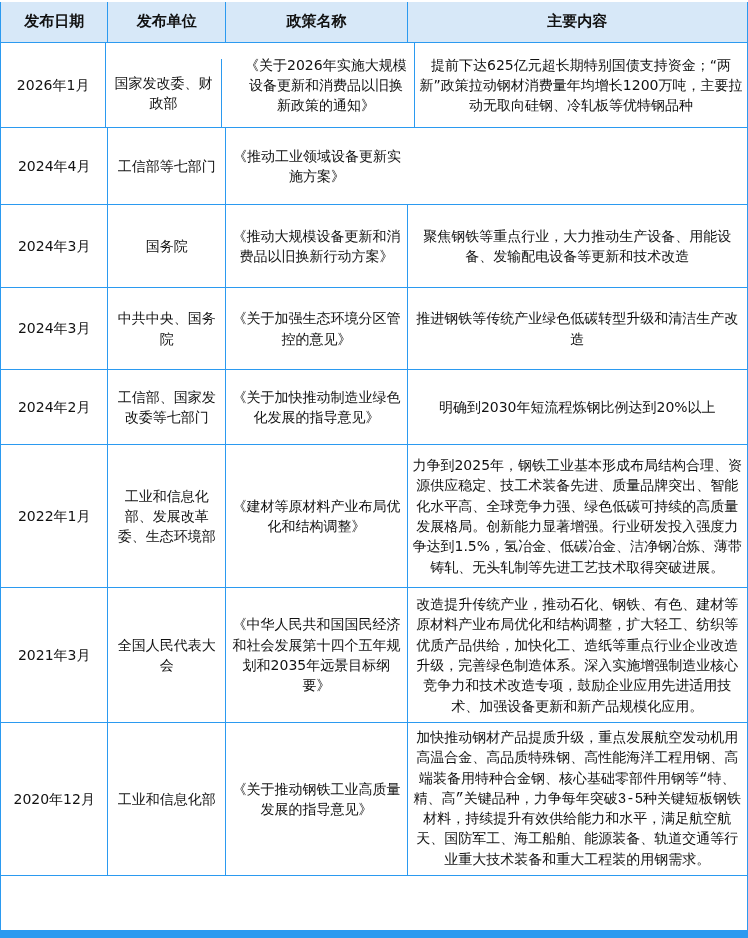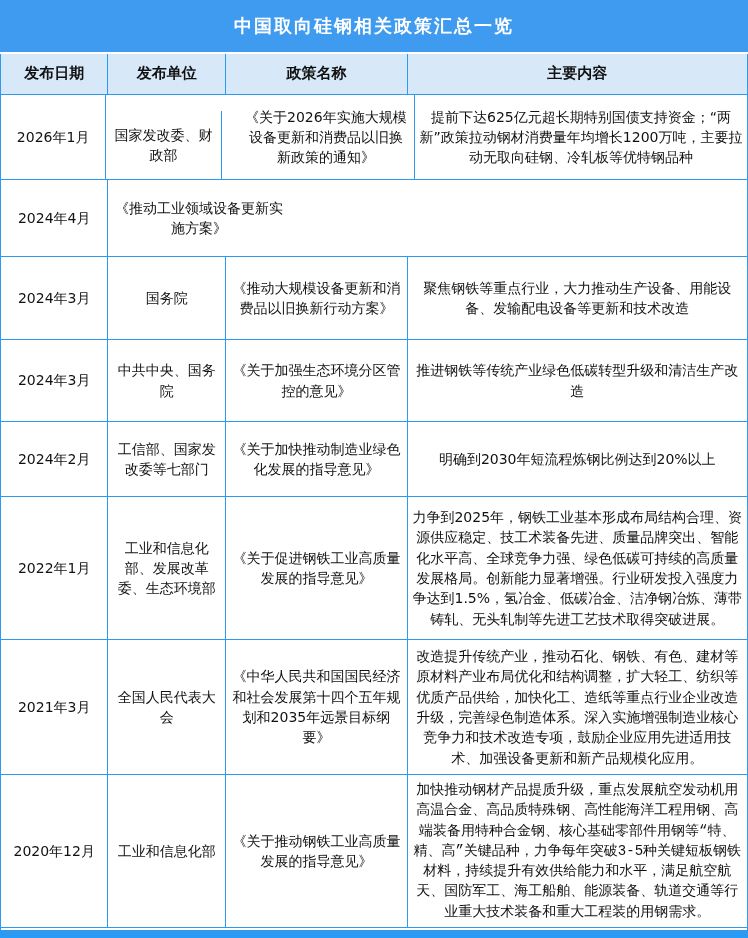--- a/index.html
+++ b/index.html
@@ -55,40 +55,38 @@
   }
   .cell.content{padding:0 4px;}
   .footer-bar{
     height:8px;flex:0 0 8px;background:var(--grid);
   }
 </style>
 </head>
 <body>
 
 <div class="page">
-  <div class="title-bar">
-    <span>中国取向硅钢相关政策汇总一览</span>
-  </div>
   <div class="title-gap"></div>
   <div class="tbl">
     <div class="row thead" id="thead">
         <div class="cell th" style="width: 14.4%;">发布日期</div>
         <div class="cell th" style="width: 15.8%;">发布单位</div>
         <div class="cell th" style="width: 24.3%;">政策名称</div>
         <div class="cell th" style="width: 45.5%;">主要内容</div>
       </div>
     <div id="tbody">
         <div class="row" style="min-height: 85px;">
           <div class="cell date" style="width: 14.4%;">2026年1月</div>
           <div class="cell agency" style="width: 15.8%; margin-top: 16px;">国家发改委、财政部</div>
           <div class="cell policy" style="width: 24.3%; margin-left: 16px;">《关于2026年实施大规模设备更新和消费品以旧换新政策的通知》</div>
           <div class="cell content" style="width: 45.5%;">提前下达625亿元超长期特别国债支持资金；“两新”政策拉动钢材消费量年均增长1200万吨，主要拉动无取向硅钢、冷轧板等优特钢品种</div>
         </div>
         <div class="row" style="min-height: 77px;">
           <div class="cell date" style="width: 14.4%;">2024年4月</div>
+          <div class="cell agency" style="width: 15.8%;">工信部等七部门</div>
           <div class="cell policy" style="width: 24.3%;">《推动工业领域设备更新实施方案》</div>
         </div>
         <div class="row" style="min-height: 83px;">
           <div class="cell date" style="width: 14.4%;">2024年3月</div>
           <div class="cell agency" style="width: 15.8%;">国务院</div>
           <div class="cell policy" style="width: 24.3%;">《推动大规模设备更新和消费品以旧换新行动方案》</div>
           <div class="cell content" style="width: 45.5%;">聚焦钢铁等重点行业，大力推动生产设备、用能设备、发输配电设备等更新和技术改造</div>
         </div>
         <div class="row" style="min-height: 82px;">
           <div class="cell date" style="width: 14.4%;">2024年3月</div>
@@ -98,21 +96,21 @@
         </div>
         <div class="row" style="min-height: 75px;">
           <div class="cell date" style="width: 14.4%;">2024年2月</div>
           <div class="cell agency" style="width: 15.8%;">工信部、国家发改委等七部门</div>
           <div class="cell policy" style="width: 24.3%;">《关于加快推动制造业绿色化发展的指导意见》</div>
           <div class="cell content" style="width: 45.5%;">明确到2030年短流程炼钢比例达到20%以上</div>
         </div>
         <div class="row" style="min-height: 143px;">
           <div class="cell date" style="width: 14.4%;">2022年1月</div>
           <div class="cell agency" style="width: 15.8%;">工业和信息化部、发展改革委、生态环境部</div>
-          <div class="cell policy" style="width: 24.3%;">《关于促进钢铁工业高质量发展的指导意见》</div>
+          <div class="cell policy" style="width: 24.3%;">《建材等原材料产业布局优化和结构调整》</div>
           <div class="cell content" style="width: 45.5%;">力争到2025年，钢铁工业基本形成布局结构合理、资源供应稳定、技工术装备先进、质量品牌突出、智能化水平高、全球竞争力强、绿色低碳可持续的高质量发展格局。创新能力显著增强。行业研发投入强度力争达到1.5%，氢冶金、低碳冶金、洁净钢冶炼、薄带铸轧、无头轧制等先进工艺技术取得突破进展。</div>
         </div>
         <div class="row" style="min-height: 135px;">
           <div class="cell date" style="width: 14.4%;">2021年3月</div>
           <div class="cell agency" style="width: 15.8%;">全国人民代表大会</div>
           <div class="cell policy" style="width: 24.3%;">《中华人民共和国国民经济和社会发展第十四个五年规划和2035年远景目标纲要》</div>
           <div class="cell content" style="width: 45.5%;">改造提升传统产业，推动石化、钢铁、有色、建材等原材料产业布局优化和结构调整，扩大轻工、纺织等优质产品供给，加快化工、造纸等重点行业企业改造升级，完善绿色制造体系。深入实施增强制造业核心竞争力和技术改造专项，鼓励企业应用先进适用技术、加强设备更新和新产品规模化应用。</div>
         </div>
         <div class="row" style="min-height: 153px;">
           <div class="cell date" style="width: 14.4%;">2020年12月</div>

